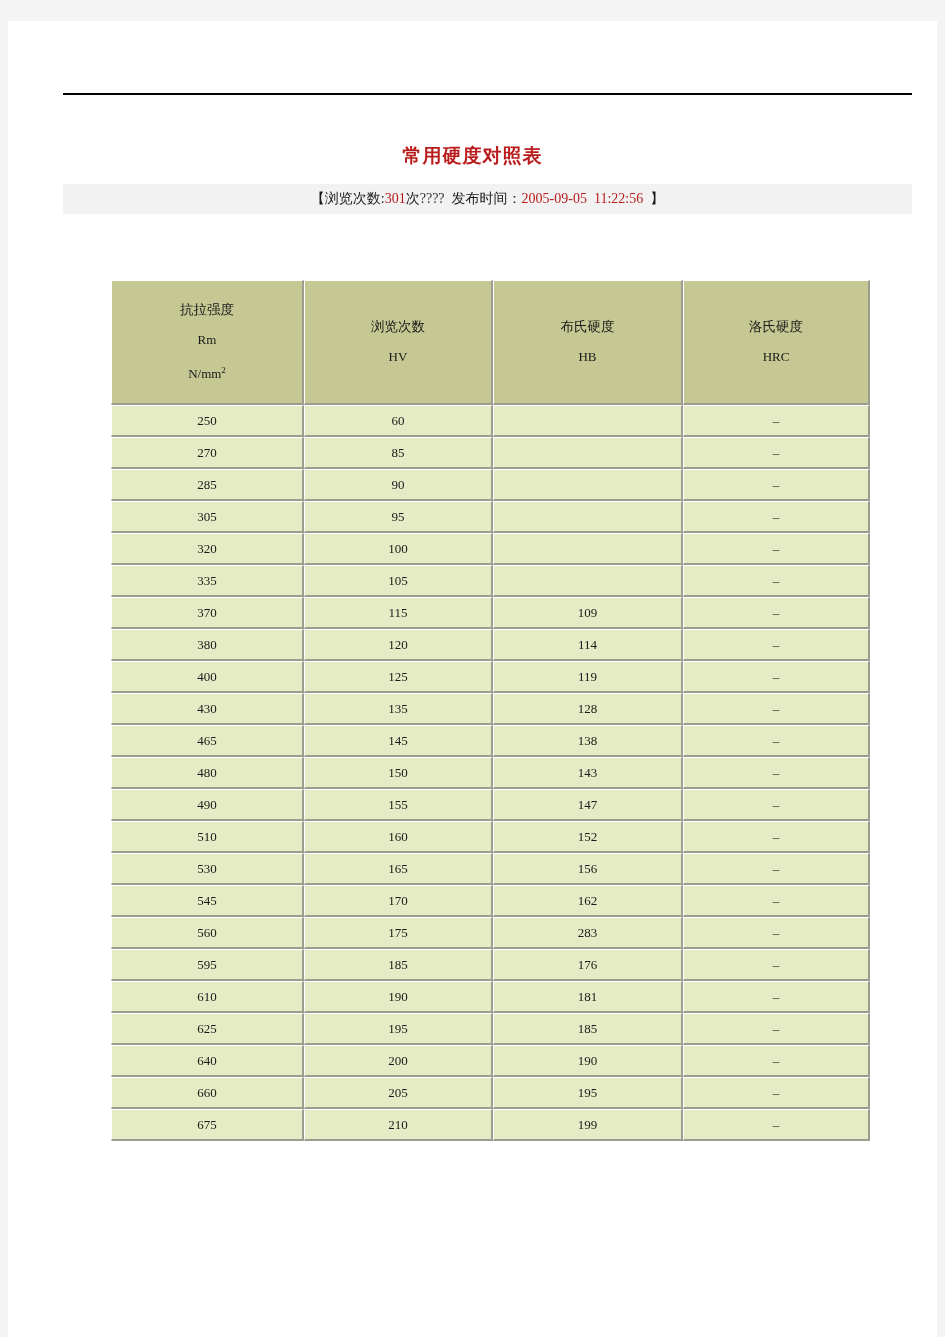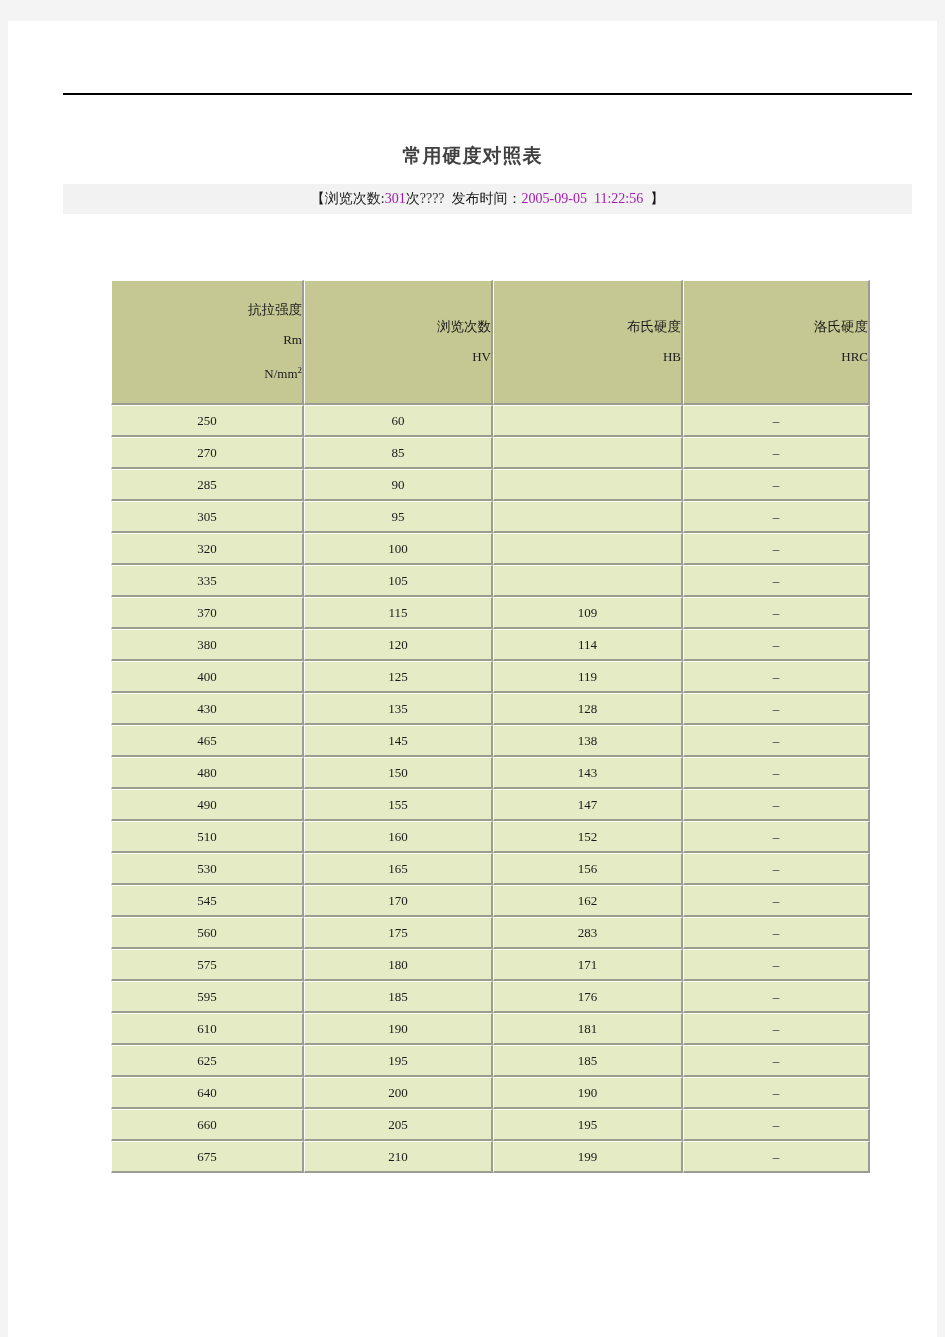--- a/index.html
+++ b/index.html
@@ -32,38 +32,38 @@
   }
   .doc-title {
     position: absolute;
     left: 0;
     top: 122px;
     width: 929px;
     text-align: center;
     font-family: "Liberation Sans", "DejaVu Sans", sans-serif;
     font-size: 19px;
     font-weight: 700;
-    color: #404040;
+    color: #b91c1c;
     letter-spacing: 1px;
   }
   .meta-bar {
     position: absolute;
     left: 55px;
     top: 163px;
     width: 849px;
     height: 30px;
     background: #f2f2f2;
     display: flex;
     align-items: center;
     justify-content: center;
     font-size: 14px;
     color: #1a1a1a;
     white-space: pre;
   }
-  .meta-bar .accent { color: #a21caf; }
+  .meta-bar .accent { color: #b91c1c; }
   .meta-bar .qmark { color: #333333; letter-spacing: 0; }
 
   .hardness-table {
     position: absolute;
     left: 103px;
     top: 259px;
     width: 759px;
     border-collapse: separate;
     border-spacing: 0;
     table-layout: fixed;
@@ -84,21 +84,20 @@
     color: #1a1a1a;
     font-weight: normal;
     padding: 0;
   }
   .hardness-table thead th {
     background: #c6c893;
     height: 122px;
     vertical-align: middle;
     line-height: 30px;
     font-size: 13.5px;
-    text-align: right;
   }
   .hardness-table thead th .hdr-cn {
     display: block;
     font-family: "Liberation Sans", "DejaVu Sans", sans-serif;
     font-size: 13.5px;
   }
   .hardness-table thead th .hdr-unit {
     display: block;
     font-size: 13px;
   }
@@ -251,26 +250,20 @@
           <td>162</td>
           <td class="dash">–</td>
         </tr>
         <tr>
           <td>560</td>
           <td>175</td>
           <td>283</td>
           <td class="dash">–</td>
         </tr>
         <tr>
-          <td>575</td>
-          <td>180</td>
-          <td>171</td>
-          <td class="dash">–</td>
-        </tr>
-        <tr>
           <td>595</td>
           <td>185</td>
           <td>176</td>
           <td class="dash">–</td>
         </tr>
         <tr>
           <td>610</td>
           <td>190</td>
           <td>181</td>
           <td class="dash">–</td>

